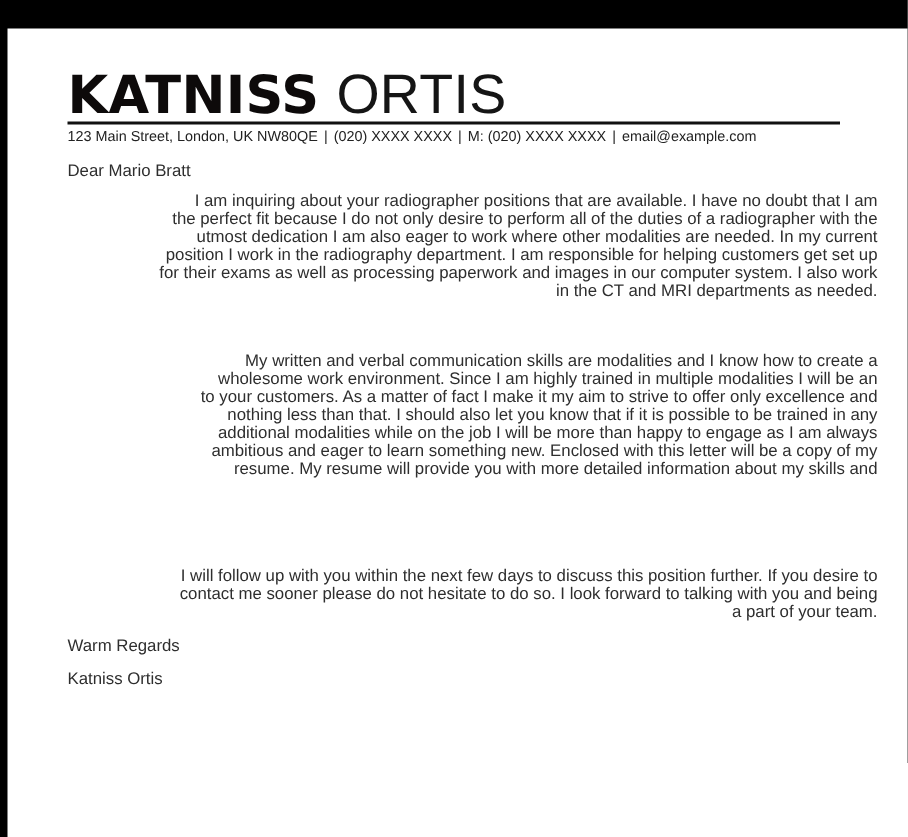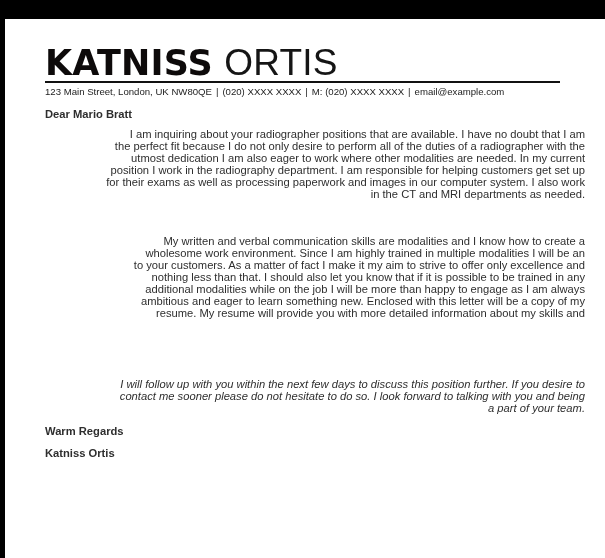--- a/index.html
+++ b/index.html
@@ -65,21 +65,20 @@
       padding: 0 4px;
     }
     .text-line {
       position: absolute;
       left: 40px;
       font-family: "Liberation Sans", sans-serif;
       font-size: 11.2px;
       line-height: 12px;
       color: #2e2e2e;
       white-space: nowrap;
-      font-weight: bold;
     }
     .paragraph {
       position: absolute;
       left: 40px;
       width: 540px;
     }
     .paragraph .pl {
       display: block;
       font-family: "Liberation Sans", sans-serif;
       font-size: 11.2px;
@@ -119,21 +118,21 @@
   <div class="paragraph" style="top:216px;">
     <span class="pl">My written and verbal communication skills are modalities and I know how to create a</span>
     <span class="pl">wholesome work environment. Since I am highly trained in multiple modalities I will be an</span>
     <span class="pl">to your customers. As a matter of fact I make it my aim to strive to offer only excellence and</span>
     <span class="pl">nothing less than that. I should also let you know that if it is possible to be trained in any</span>
     <span class="pl">additional modalities while on the job I will be more than happy to engage as I am always</span>
     <span class="pl">ambitious and eager to learn something new. Enclosed with this letter will be a copy of my</span>
     <span class="pl">resume. My resume will provide you with more detailed information about my skills and</span>
   </div>
 
-  <div class="paragraph" style="top:359px;font-style:italic;">
+  <div class="paragraph" style="top:359px;">
     <span class="pl">I will follow up with you within the next few days to discuss this position further. If you desire to</span>
     <span class="pl">contact me sooner please do not hesitate to do so. I look forward to talking with you and being</span>
     <span class="pl">a part of your team.</span>
   </div>
 
   <div class="text-line" style="top:406px;">Warm Regards</div>
 
   <div class="text-line" style="top:428px;">Katniss Ortis</div>
 
 </div>

